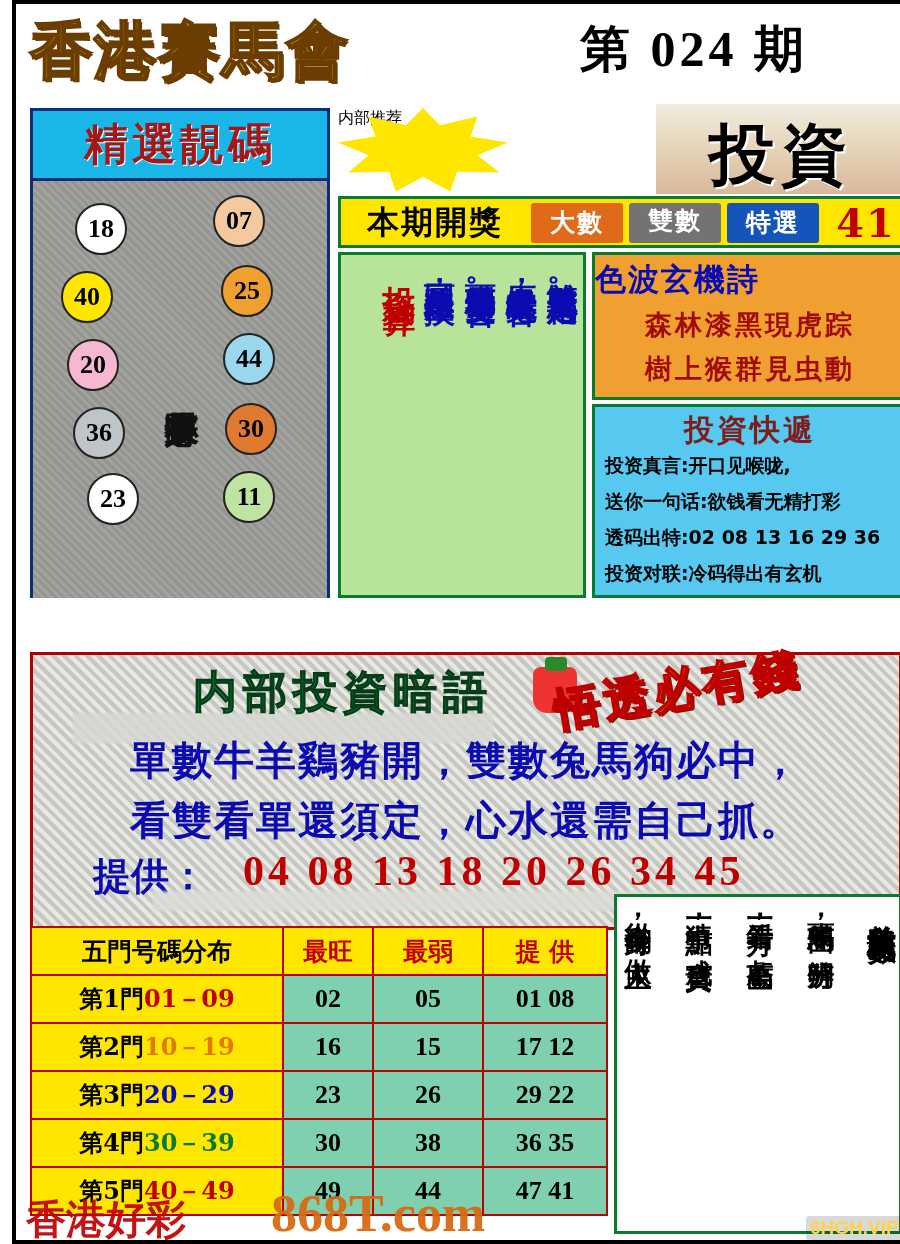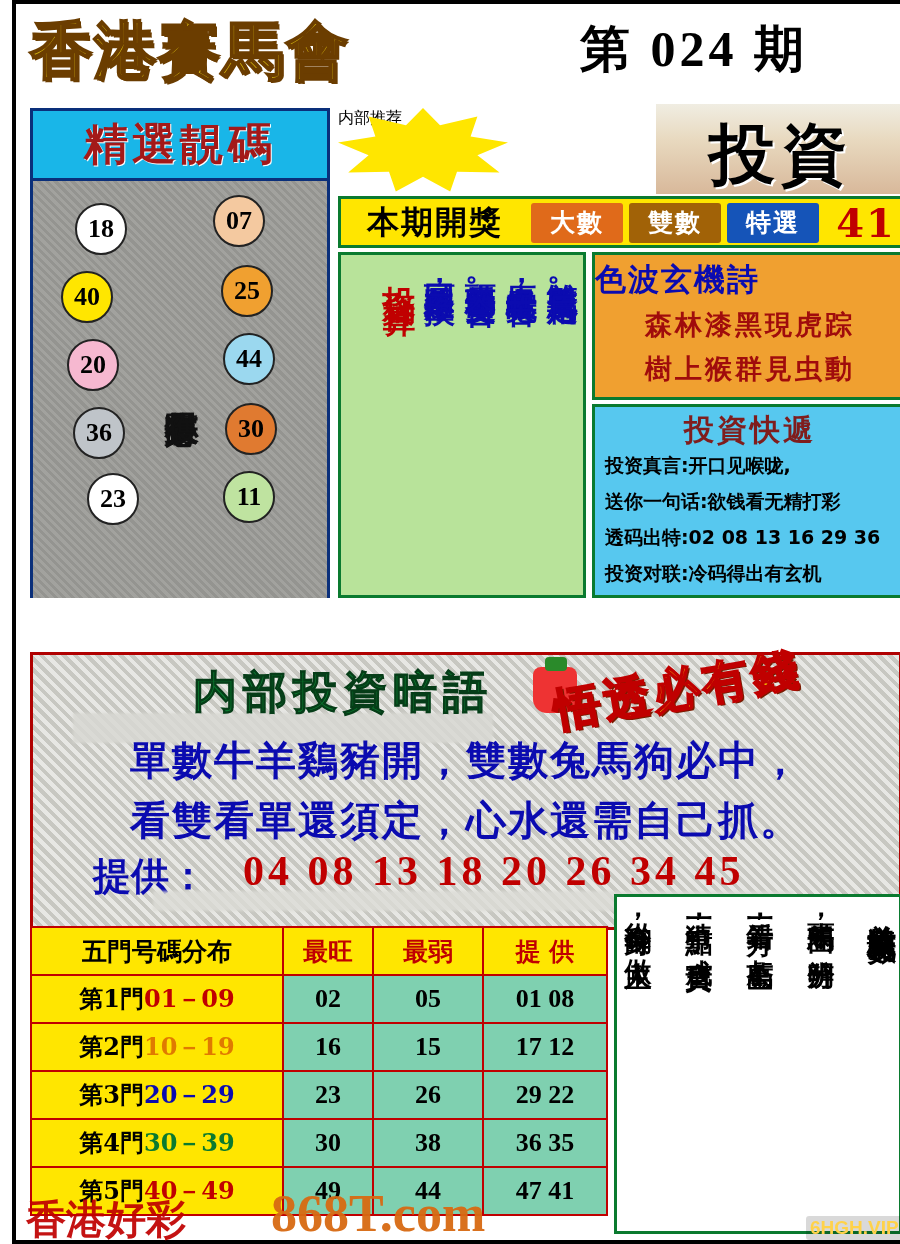--- a/index.html
+++ b/index.html
@@ -96,21 +96,21 @@
     position:absolute;left:4px;top:2px;width:180px;height:42px;
     line-height:42px;text-align:center;font-size:32px;font-weight:bold;color:#000;
     font-family:"DejaVu Serif",serif;letter-spacing:2px;
   }
   .chip{
     position:absolute;top:4px;height:40px;line-height:40px;text-align:center;
     font-size:25px;font-weight:bold;color:#fff;font-family:"DejaVu Serif",serif;
     border-radius:3px;letter-spacing:2px;
   }
   .chip.c1{left:190px;width:92px;background:#e06a1a;}
-  .chip.c2{left:288px;width:92px;background:#a16207;}
+  .chip.c2{left:288px;width:92px;background:#737373;font-family:Liberation Mono, monospace;}
   .chip.c3{left:386px;width:92px;background:#1554b8;}
   .chip.num{left:486px;width:78px;background:transparent;color:#c00000;font-size:40px;line-height:40px;}
   
   .poembox{
     position:absolute;left:322px;top:248px;width:248px;height:346px;
     background:#b8e39a;border:3px solid #0a7a2f;box-sizing:border-box;
   }
   .poemcols{
     position:absolute;left:6px;top:4px;width:236px;height:336px;
     display:flex;flex-direction:row-reverse;justify-content:flex-start;

